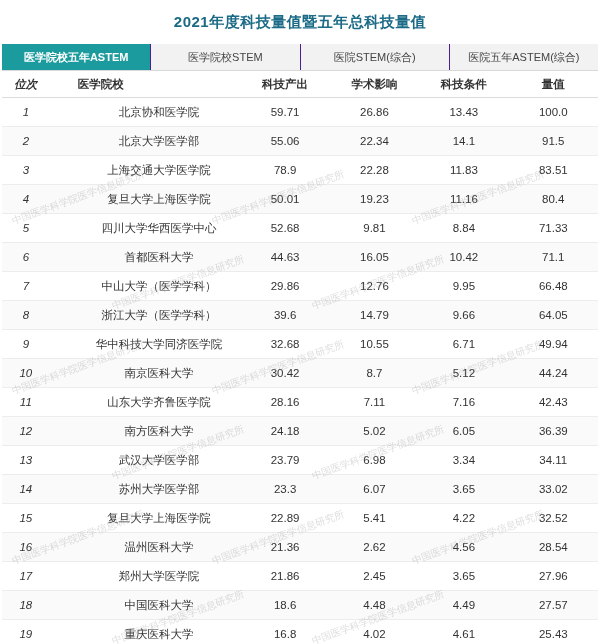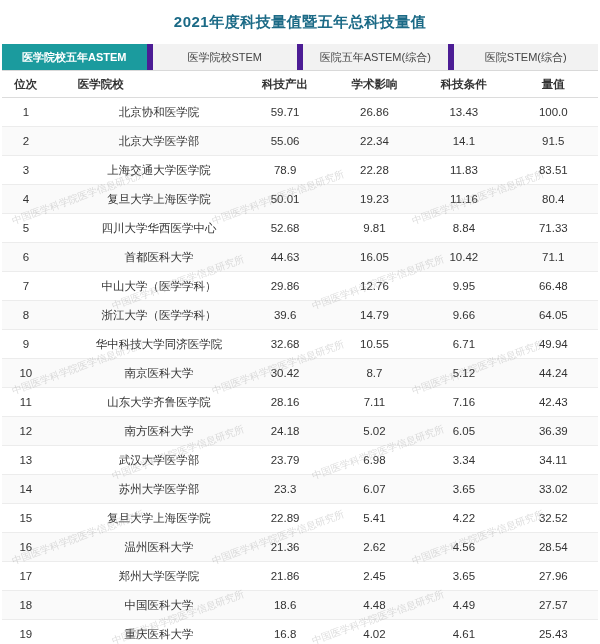--- a/index.html
+++ b/index.html
@@ -44,21 +44,21 @@
     margin: 0 2px;
   }
   .tab {
     flex: 1;
     display: flex;
     align-items: center;
     justify-content: center;
     font-size: 11px;
     color: #444444;
     background: #f2f2f2;
-    border-right: 6px solid #4c1d95;
+    border-right: 1px solid #4c1d95;
     cursor: pointer;
   }
   .tab:last-child { border-right: none; }
   .tab.active {
     background: #1b9b9e;
     color: #ffffff;
     font-weight: bold;
   }
   
   .table-wrap {
@@ -87,21 +87,21 @@
     border-bottom: 1px solid #ececec;
     padding: 0;
     text-align: center;
     color: #333333;
     font-size: 11.5px;
     background: transparent;
   }
   table.rank tbody tr.alt td {
     background: #fafafa;
   }
-  .col-rank { width: 8%; }
+  .col-rank { width: 8%; font-style: italic; }
   .col-name { width: 32%; text-align: center; padding-left: 28px !important; }
   th.col-name { text-align: left !important; padding-left: 28px !important; }
   .col-out  { width: 15%; }
   .col-acad { width: 15%; }
   .col-cond { width: 15%; }
   .col-val  { width: 15%; }
 
   
   .watermarks {
     position: absolute;
@@ -126,22 +126,22 @@
 
 <div class="page">
 
   <div class="title-bar">
     <div class="title-text">2021年度科技量值暨五年总科技量值</div>
   </div>
 
   <div class="tabs">
     <div class="tab active">医学院校五年ASTEM</div>
     <div class="tab">医学院校STEM</div>
+    <div class="tab">医院STEM(综合)</div>
     <div class="tab">医院五年ASTEM(综合)</div>
-    <div class="tab">医院STEM(综合)</div>
   </div>
 
   <div class="table-wrap">
     <table class="rank">
       <thead>
         <tr>
           <th class="col-rank">位次</th>
           <th class="col-name">医学院校</th>
           <th class="col-out">科技产出</th>
           <th class="col-acad">学术影响</th>

